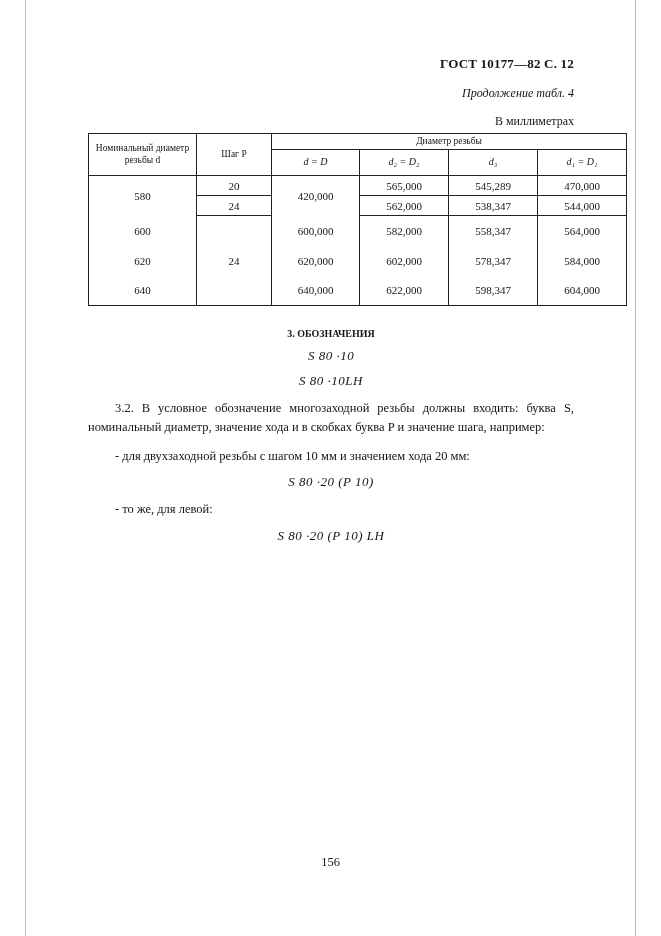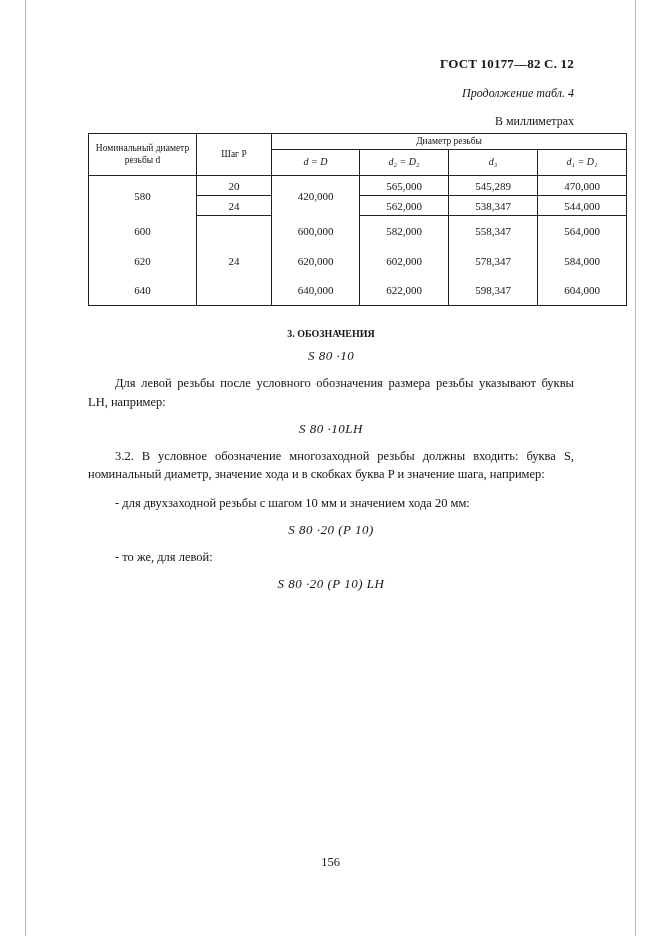--- a/index.html
+++ b/index.html
@@ -163,21 +163,20 @@
           <td>598,347</td>
           <td>604,000</td>
         </tr>
       </tbody>
     </table>
 
     <div class="sec-title">3. ОБОЗНАЧЕНИЯ</div>
 
     <div class="formula">S 80 ·10</div>
 
-    <p class="para">Для левой резьбы после условного обозначения размера резьбы указывают буквы LH, например:</p>
     <div class="formula">S 80 ·10LH</div>
 
     <p class="para">3.2. В условное обозначение многозаходной резьбы должны входить: буква S, номинальный диаметр, значение хода и в скобках буква P и значение шага, например:</p>
     <p class="para">- для двухзаходной резьбы с шагом 10 мм и значением хода 20 мм:</p>
     <div class="formula">S 80 ·20 (P 10)</div>
 
     <p class="para">- то же, для левой:</p>
     <div class="formula">S 80 ·20 (P 10) LH</div>
 
   </div>

